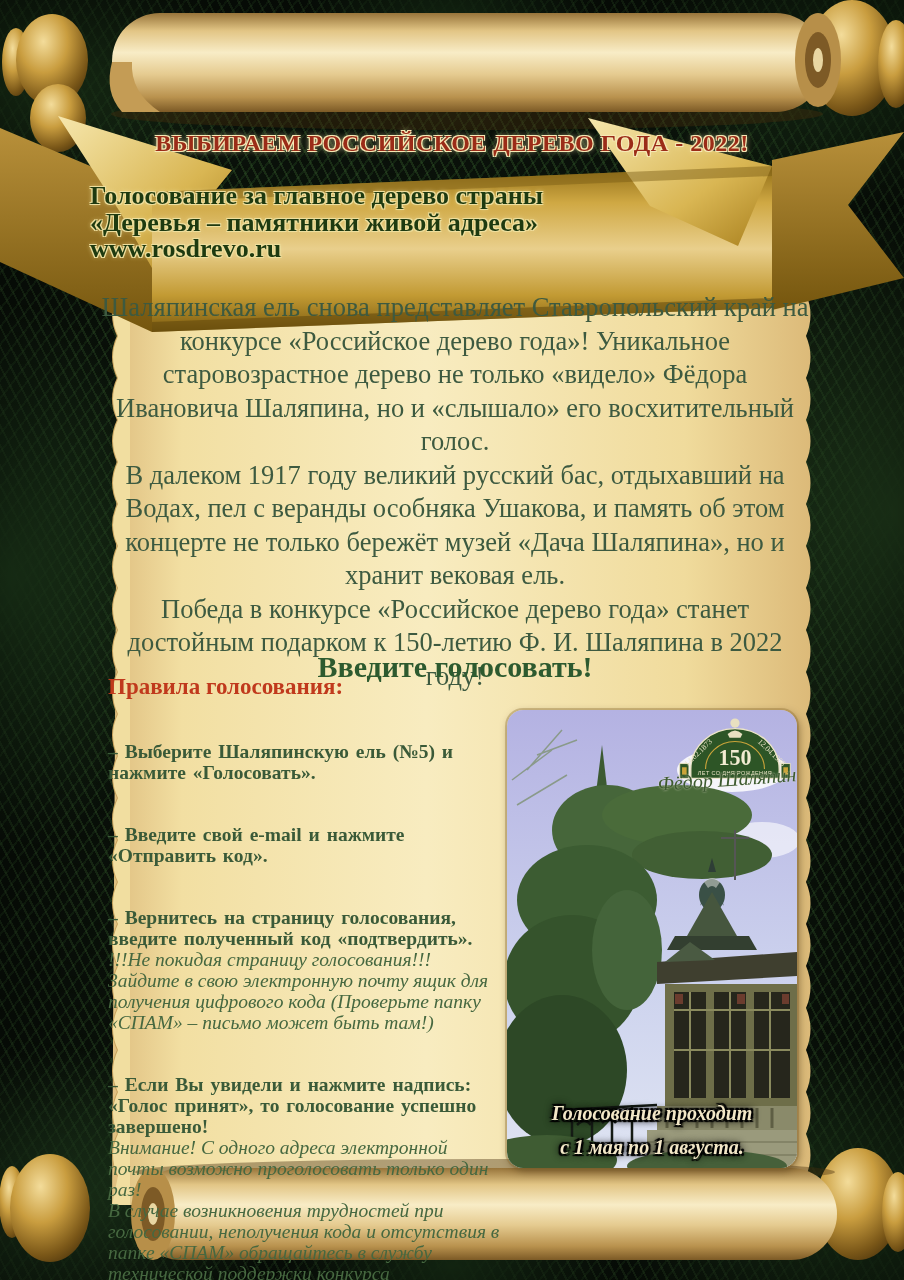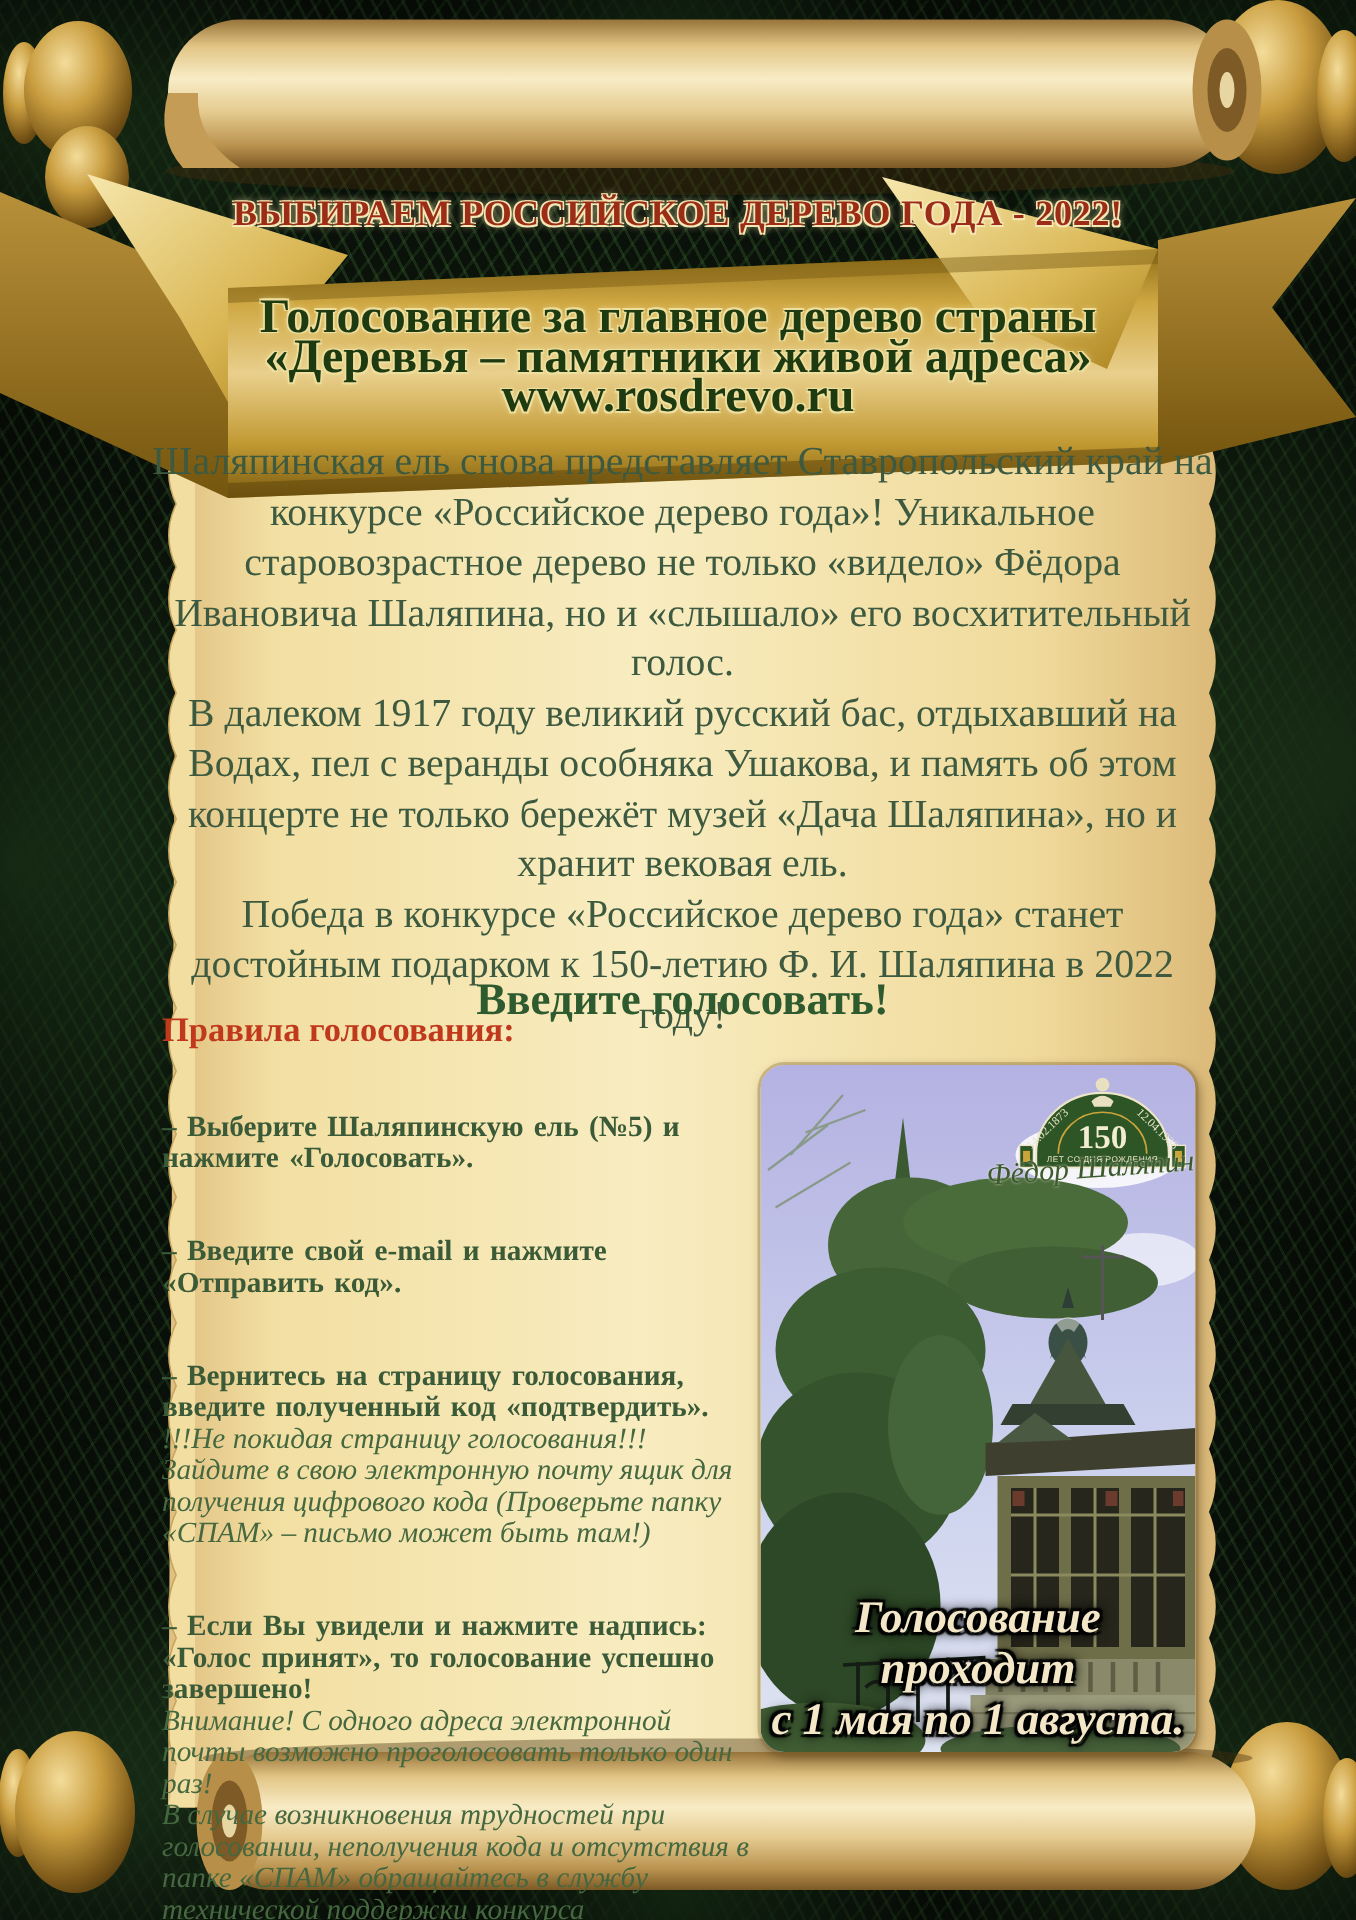--- a/index.html
+++ b/index.html
@@ -18,38 +18,38 @@
       radial-gradient(ellipse 220px 160px at 50% 99%, #1d391b 0%, rgba(20,40,18,0) 75%),
       repeating-linear-gradient(63deg, rgba(72,122,58,.28) 0 2px, rgba(0,0,0,0) 2px 9px),
       repeating-linear-gradient(-52deg, rgba(52,96,44,.26) 0 2px, rgba(0,0,0,0) 2px 11px),
       repeating-linear-gradient(8deg, rgba(10,18,8,.5) 0 3px, rgba(0,0,0,0) 3px 14px);
     box-shadow:inset 0 0 180px 60px rgba(0,0,0,.55);}
   .scroll-art{position:absolute;left:0;top:0;}
   
   .title{position:absolute;left:122px;top:126px;width:660px;text-align:center;
     font-weight:bold;font-size:24px;line-height:35px;color:#9b2c18;letter-spacing:.5px;
     text-shadow:-1px -1px 0 #f6e8b5,1px -1px 0 #f6e8b5,-1px 1px 0 #f6e8b5,1px 1px 0 #f6e8b5,0 0 6px #f3e3a8;}
-  .subtitle{position:absolute;left:90px;top:197px;width:724px;text-align:center;
-    font-weight:bold;font-size:32px;line-height:26.5px;color:#1e3a10;
+  .subtitle{position:absolute;left:90px;top:183px;width:724px;
+    font-weight:bold;font-size:26px;line-height:26.5px;color:#1e3a10;
     text-shadow:-1px -1px 0 #eedf9e,1px -1px 0 #eedf9e,-1px 1px 0 #eedf9e,1px 1px 0 #eedf9e,0 0 5px #eedf9e;}
   .body-text{position:absolute;left:100px;top:291px;width:710px;text-align:center;
     font-size:26.5px;line-height:33.5px;color:#3d5a40;}
   .body-text p{margin:0;}
   .cta{position:absolute;left:100px;top:650px;width:710px;text-align:center;
     font-weight:bold;font-size:30px;color:#2d5a2f;}
   .rules{position:absolute;left:108px;top:674px;width:398px;font-size:19.5px;line-height:21px;}
   .rules-header{font-weight:bold;font-size:23px;line-height:26px;color:#c0391c;}
   .rule{color:#3a5a38;}
   .rule.bold{font-weight:bold;word-spacing:2px;margin-top:41px;}
   .rule.italic{font-style:italic;color:#466840;}
   
   .photo{position:absolute;left:507px;top:710px;width:290px;height:458px;border-radius:16px;
     overflow:hidden;box-shadow:0 0 0 2px rgba(140,110,50,.35), 2px 3px 8px rgba(60,40,10,.5);}
   .photo-caption{position:absolute;left:0;right:0;bottom:4px;text-align:center;
-    font-weight:bold;font-style:italic;font-size:30px;line-height:34px;color:#f3e7c7;
+    font-weight:bold;font-style:italic;font-size:20px;line-height:34px;color:#f3e7c7;
     text-shadow:-2px -2px 1px #000,2px -2px 1px #000,-2px 2px 1px #000,2px 2px 1px #000,0 0 7px #000,0 0 10px #000;}
   .signature{position:absolute;left:146px;top:58px;width:148px;text-align:center;
     font-style:italic;font-size:20px;color:#3c5a30;transform:rotate(-4deg);
     text-shadow:0 0 2px rgba(245,240,220,.8);}
   .badge{position:absolute;left:170px;top:2px;}
 </style>
 </head>
 <body>
 
 <div class="poster">

